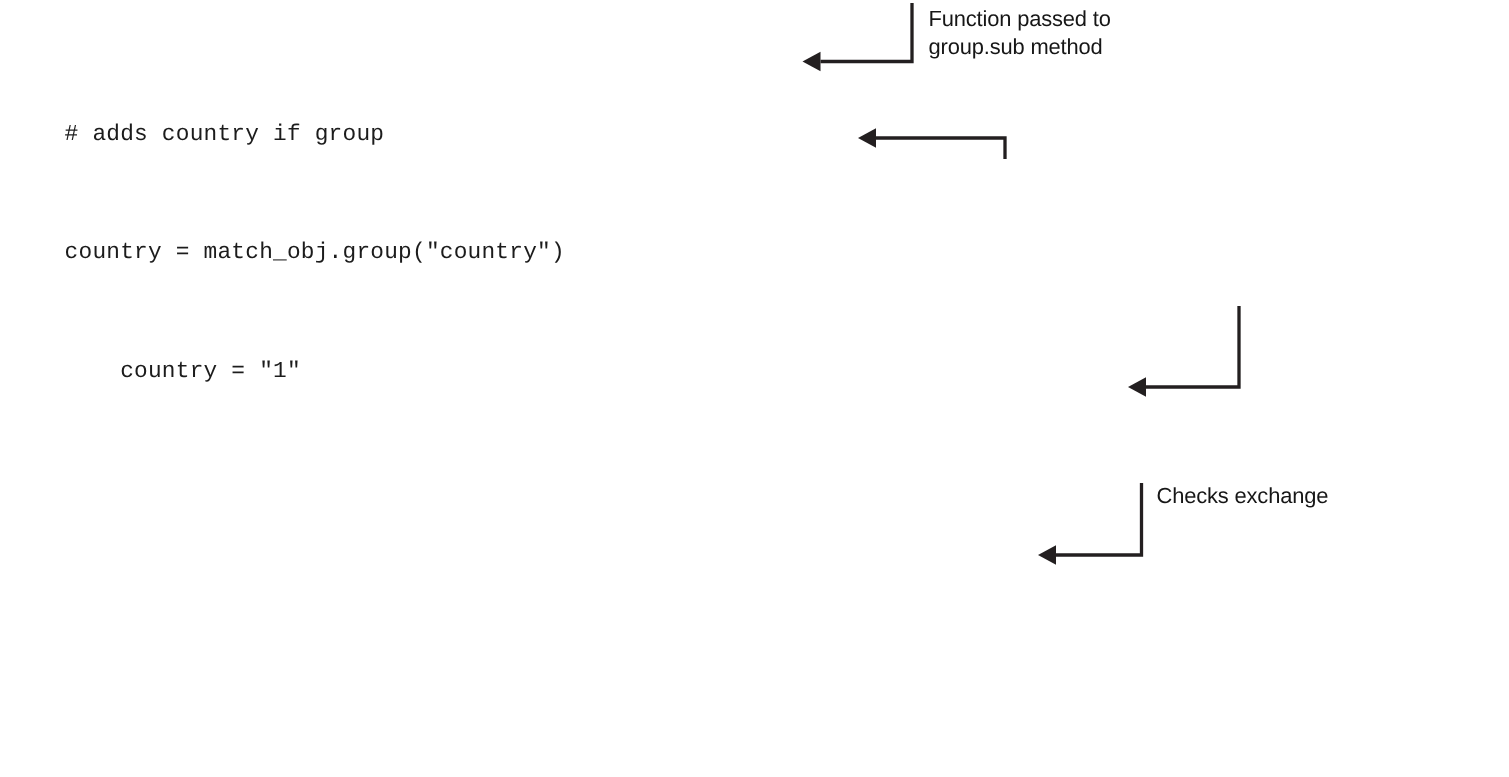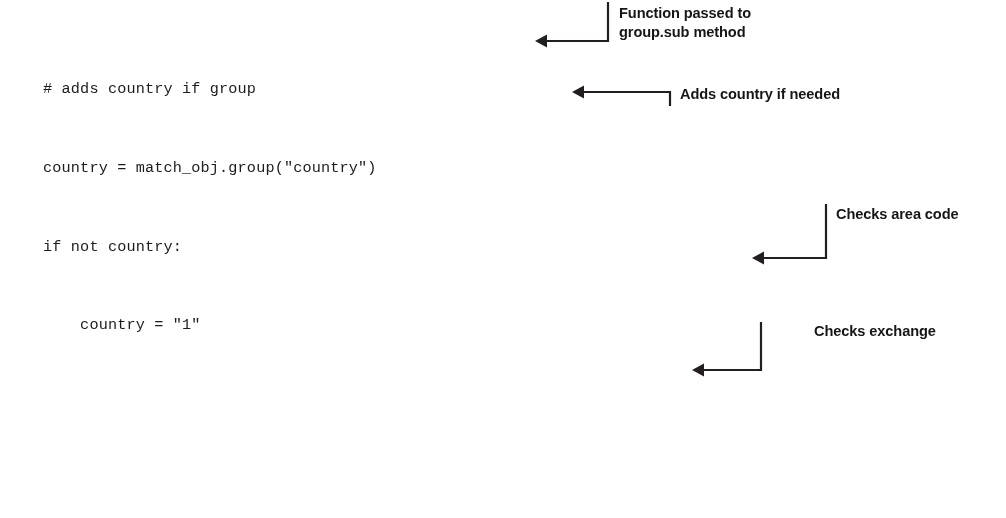--- a/index.html
+++ b/index.html
@@ -33,21 +33,21 @@
     white-space: pre;
     min-height: 26.2px;
     position: relative;
   }
   .code-line.blank { color: transparent; }
 
   
   .annotation {
     position: absolute;
     font-family: "Liberation Sans", sans-serif;
-    font-weight: bold;
+    font-weight: normal;
     font-size: 14.6px;
     line-height: 19px;
     color: #161616;
     letter-spacing: -0.1px;
   }
   .annotation .ann-line { display: block; white-space: pre; }
 
   .callout-svg {
     position: absolute;
     overflow: visible;
@@ -58,21 +58,20 @@
   }
 </style>
 </head>
 <body>
 
 <div id="page">
 
   <div id="code-listing">
     <div class="code-line">    # adds country if group</div>
     <div class="code-line">    country = match_obj.group("country")</div>
-    <div class="code-line">    if not country:</div>
     <div class="code-line">        country = "1"</div>
     <div class="code-line blank"></div>
     
     
     
     
     
     
     
     
@@ -88,33 +87,27 @@
   </svg>
   <div class="annotation" style="left:619px; top:4px;">
     <span class="ann-line">Function passed to</span>
     <span class="ann-line">group.sub method</span>
   </div>
 
   <svg class="callout-svg" style="left:571px; top:78px;" width="105" height="36" viewBox="0 0 105 36">
     <path d="M 99 28 L 99 14 L 13 14" fill="none" stroke="#231f20" stroke-width="2.2"></path>
     <polygon points="13,7.5 13,20.5 1,14" fill="#231f20"></polygon>
   </svg>
-  <div class="annotation" style="left:680px; top:85px;">
-    <span class="ann-line">Adds country if needed</span>
-  </div>
 
   <svg class="callout-svg" style="left:751px; top:200px;" width="90" height="66" viewBox="0 0 90 66">
     <path d="M 75 4 L 75 58 L 13 58" fill="none" stroke="#231f20" stroke-width="2.2"></path>
     <polygon points="13,51.5 13,64.5 1,58" fill="#231f20"></polygon>
   </svg>
-  <div class="annotation" style="left:836px; top:205px;">
-    <span class="ann-line">Checks area code</span>
-  </div>
 
   <svg class="callout-svg" style="left:691px; top:318px;" width="90" height="62" viewBox="0 0 90 62">
     <path d="M 70 4 L 70 52 L 13 52" fill="none" stroke="#231f20" stroke-width="2.2"></path>
     <polygon points="13,45.5 13,58.5 1,52" fill="#231f20"></polygon>
   </svg>
-  <div class="annotation" style="left:814px; top:322px;">
+  <div class="annotation" style="left:771px; top:322px;">
     <span class="ann-line">Checks exchange</span>
   </div>
 
 </div>
 
 </body></html>

